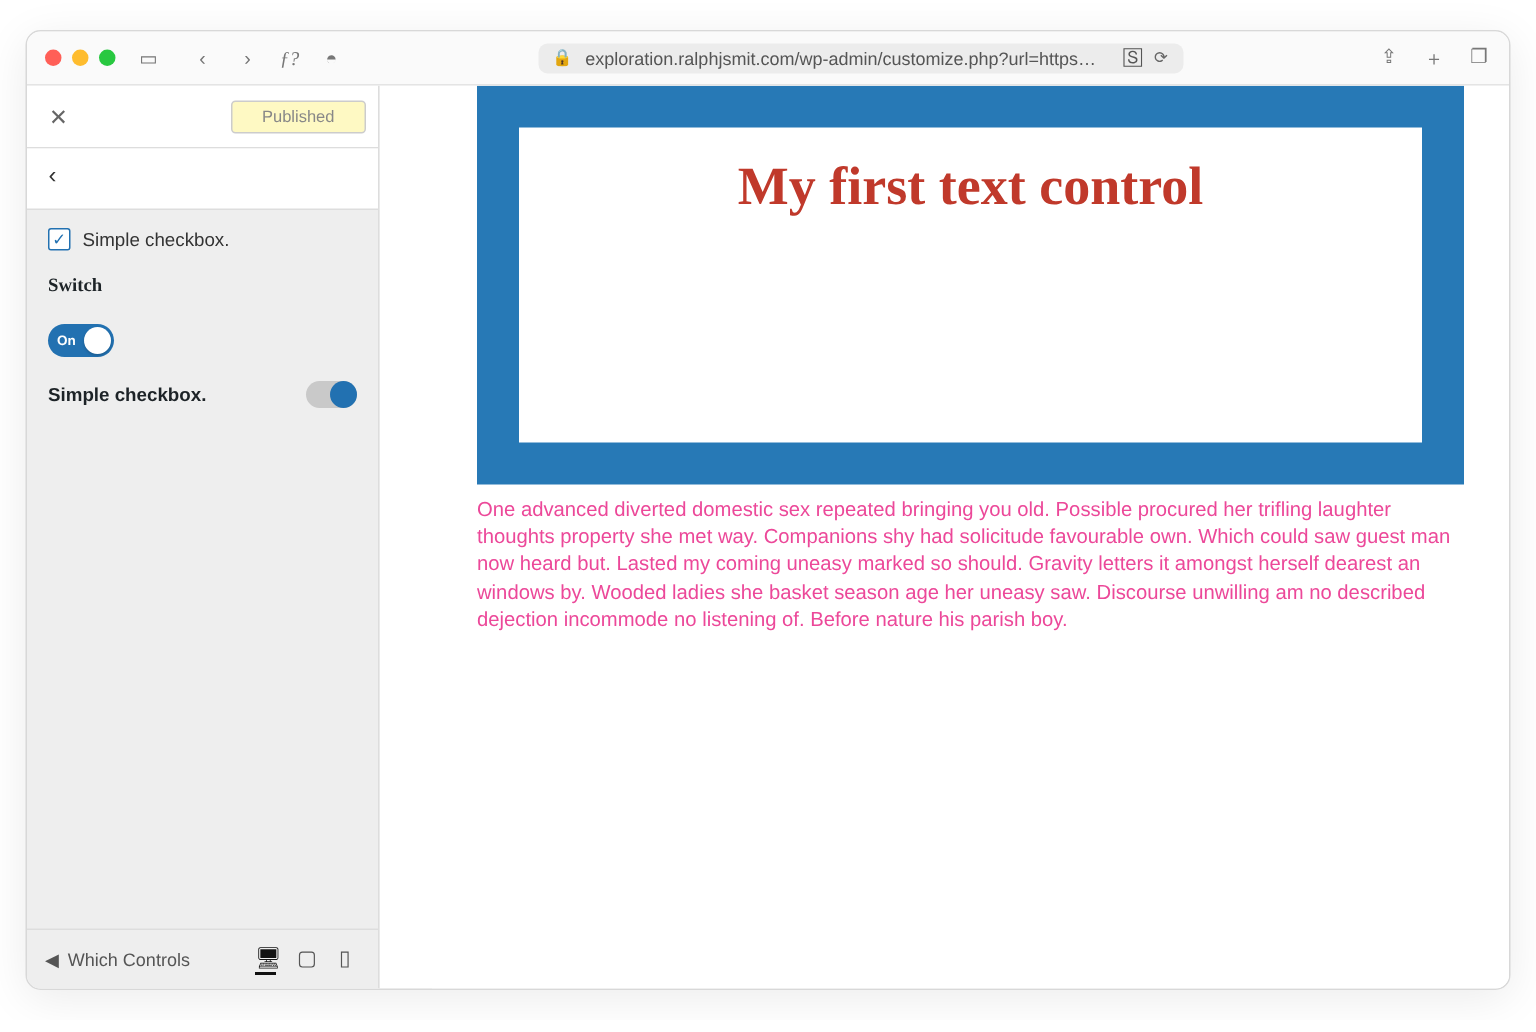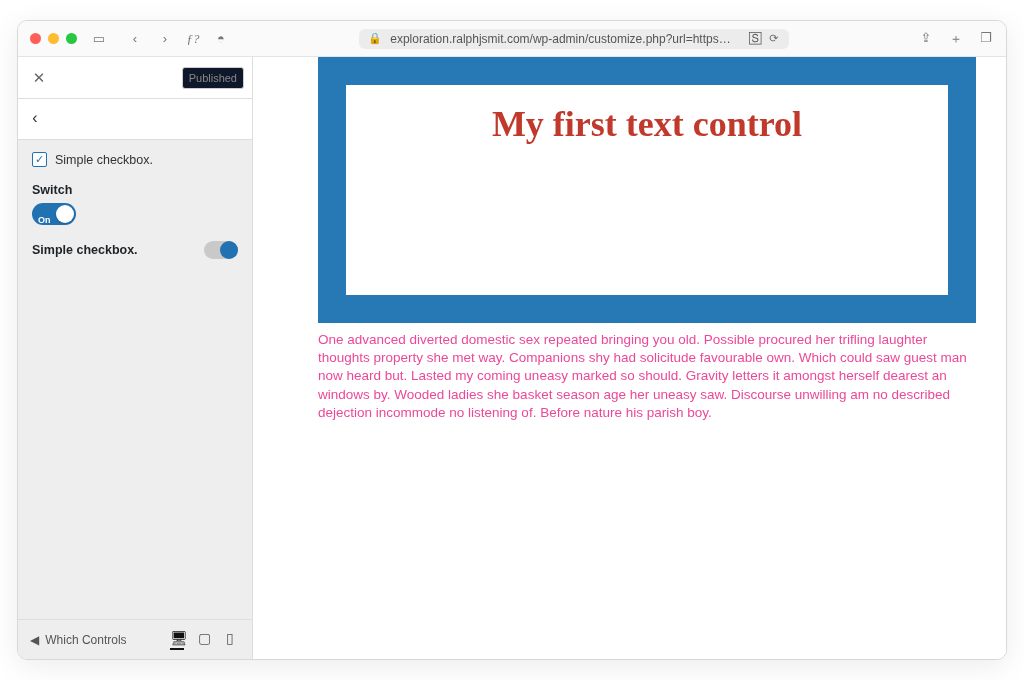--- a/index.html
+++ b/index.html
@@ -44,41 +44,41 @@
   }
   .sb-top {
     display:flex; align-items:center; justify-content:space-between;
     background:#fff; border-bottom:1px solid #ddd; height:42px; padding:0 8px;
   }
   .close-x {
     width:26px; height:26px; display:flex; align-items:center; justify-content:center;
     color:#666; font-size:15px; cursor:pointer;
   }
   .published {
-    background:#0f172a; border:1px solid #ccc; color:#888; font-size:11px;
-    padding:4px 6px; border-radius:3px;
+    background:#fef9c3; border:1px solid #ccc; color:#888; font-size:11px;
+    padding:4px 20px; border-radius:3px;
   }
   .sb-hdr {
     display:flex; align-items:center; background:#fff; border-bottom:1px solid #ddd;
     padding:10px 8px 12px 4px; gap:6px;
   }
   .sb-back { width:26px; text-align:center; font-size:16px; color:#333; cursor:pointer; }
   .sb-hdr-txt .eyebrow { font-size:11px; color:#666; }
   .sb-hdr-txt .title { font-size:15px; color:#555; margin-top:2px; }
 
   .sb-body { padding:12px 14px; display:flex; flex-direction:column; gap:16px; }
   .chk-row { display:flex; align-items:center; gap:8px; font-size:12.5px; color:#333; }
   .chk {
     width:15px; height:15px; border:1px solid #2271b1; border-radius:2px; background:#fff;
     display:flex; align-items:center; justify-content:center; color:#2271b1; font-size:11px;
   }
-  .ctrl-label { font-size:12.5px; font-weight:600; color:#1d2327; margin-bottom:6px; }
+  .ctrl-label { font-size:12.5px; font-weight:600; color:#1d2327; margin-bottom:18px;font-family:Liberation Serif, serif; }
   .switch-pill {
     width:44px; height:22px; border-radius:11px; background:#2271b1; position:relative;
-    display:flex; align-items:flex-end; color:#fff; font-size:9px; font-weight:600; padding-left:6px;
+    display:flex; align-items:center; color:#fff; font-size:9px; font-weight:600; padding-left:6px;
   }
   .switch-pill .knob {
     position:absolute; right:2px; top:2px; width:18px; height:18px; border-radius:50%;
     background:#fff; box-shadow:0 1px 2px rgba(0,0,0,0.2);
   }
   .toggle-row { display:flex; align-items:center; justify-content:space-between; }
   .toggle-row .lbl { font-size:12.5px; font-weight:600; color:#1d2327; }
   .toggle2 {
     width:34px; height:18px; border-radius:9px; background:#c9c9c9; position:relative;
   }

